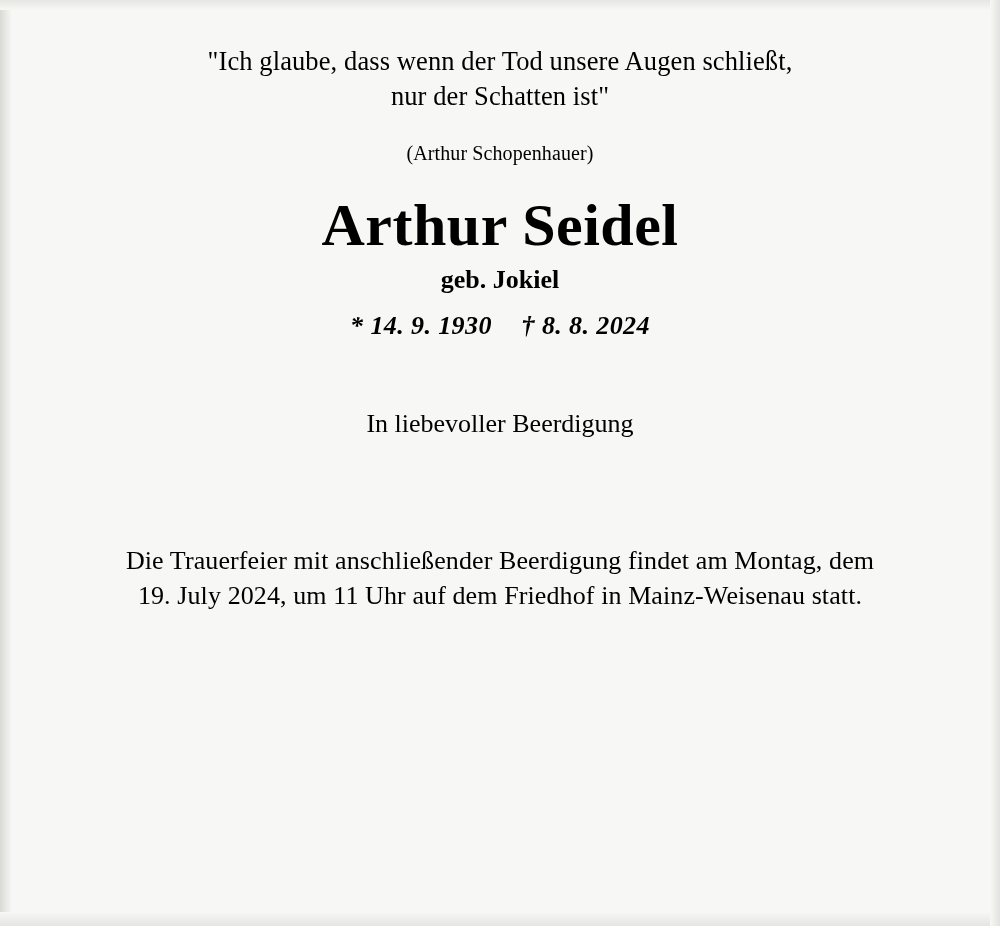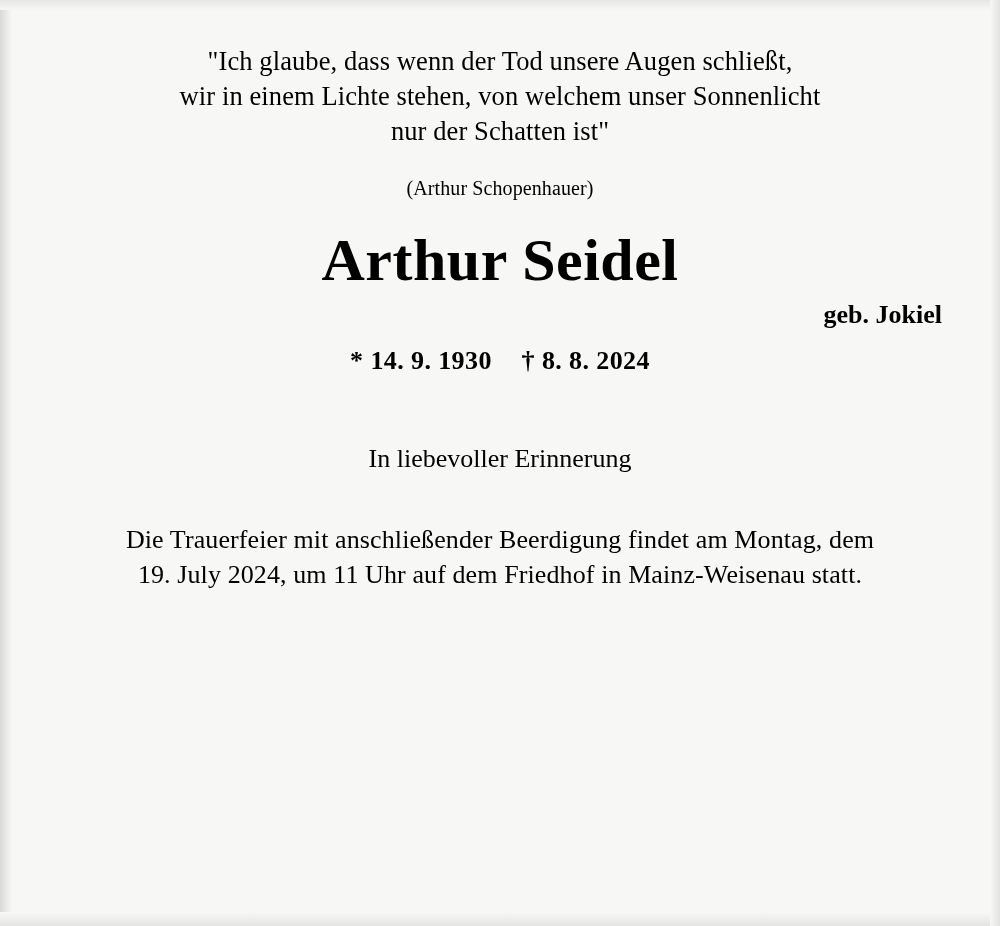--- a/index.html
+++ b/index.html
@@ -76,79 +76,78 @@
     margin-top: 28px;
     font-size: 60px;
     font-weight: bold;
     letter-spacing: 0.5px;
     line-height: 1.05;
   }
   .born-name {
     margin-top: 8px;
     font-size: 26px;
     font-weight: bold;
-    text-align: right;
   }
   .dates {
     margin-top: 16px;
     font-size: 26px;
     font-weight: bold;
     letter-spacing: 0.4px;
+    font-style: italic;
   }
   .dates .sep { display: inline-block; width: 16px; }
 
   .memory {
     margin-top: 68px;
     font-size: 26px;
   }
   .survivors {
     margin-top: 22px;
     font-size: 26px;
     font-weight: bold;
     line-height: 1.32;
     text-align: center;
   }
   .survivors .line { display: block; }
 
   .ceremony {
-    margin-top: 48px;
+    margin-top: 104px;
     font-size: 26px;
     line-height: 1.35;
     letter-spacing: 0.1px;
   }
   .ceremony .line { display: block; }
 </style>
 </head>
 <body>
 
 <div class="page">
   <div class="top-edge"></div>
   <div class="bottom-edge"></div>
 
   <div class="content">
 
     <div class="quote">
       <span class="quote-line">"Ich glaube, dass wenn der Tod unsere Augen schließt,</span>
-      <span class="quote-line">wir in einem Lichte stehen, von welchem unser Sonnenlicht</span>
       <span class="quote-line">nur der Schatten ist"</span>
       <span class="quote-author">(Arthur Schopenhauer)</span>
     </div>
 
 
     <div class="name">Arthur Seidel</div>
 
     <div class="born-name">geb. Jokiel</div>
 
     <div class="dates">
       <span>* 14. 9. 1930</span>
       <span class="sep"></span>
       <span>† 8. 8. 2024</span>
     </div>
 
-    <div class="memory">In liebevoller Erinnerung</div>
+    <div class="memory">In liebevoller Beerdigung</div>
 
 
     <div class="ceremony">
       <span class="line">Die Trauerfeier mit anschließender Beerdigung findet am Montag, dem</span>
       <span class="line">19. July 2024, um 11 Uhr auf dem Friedhof in Mainz-Weisenau statt.</span>
     </div>
 
   </div>
 </div>
 

